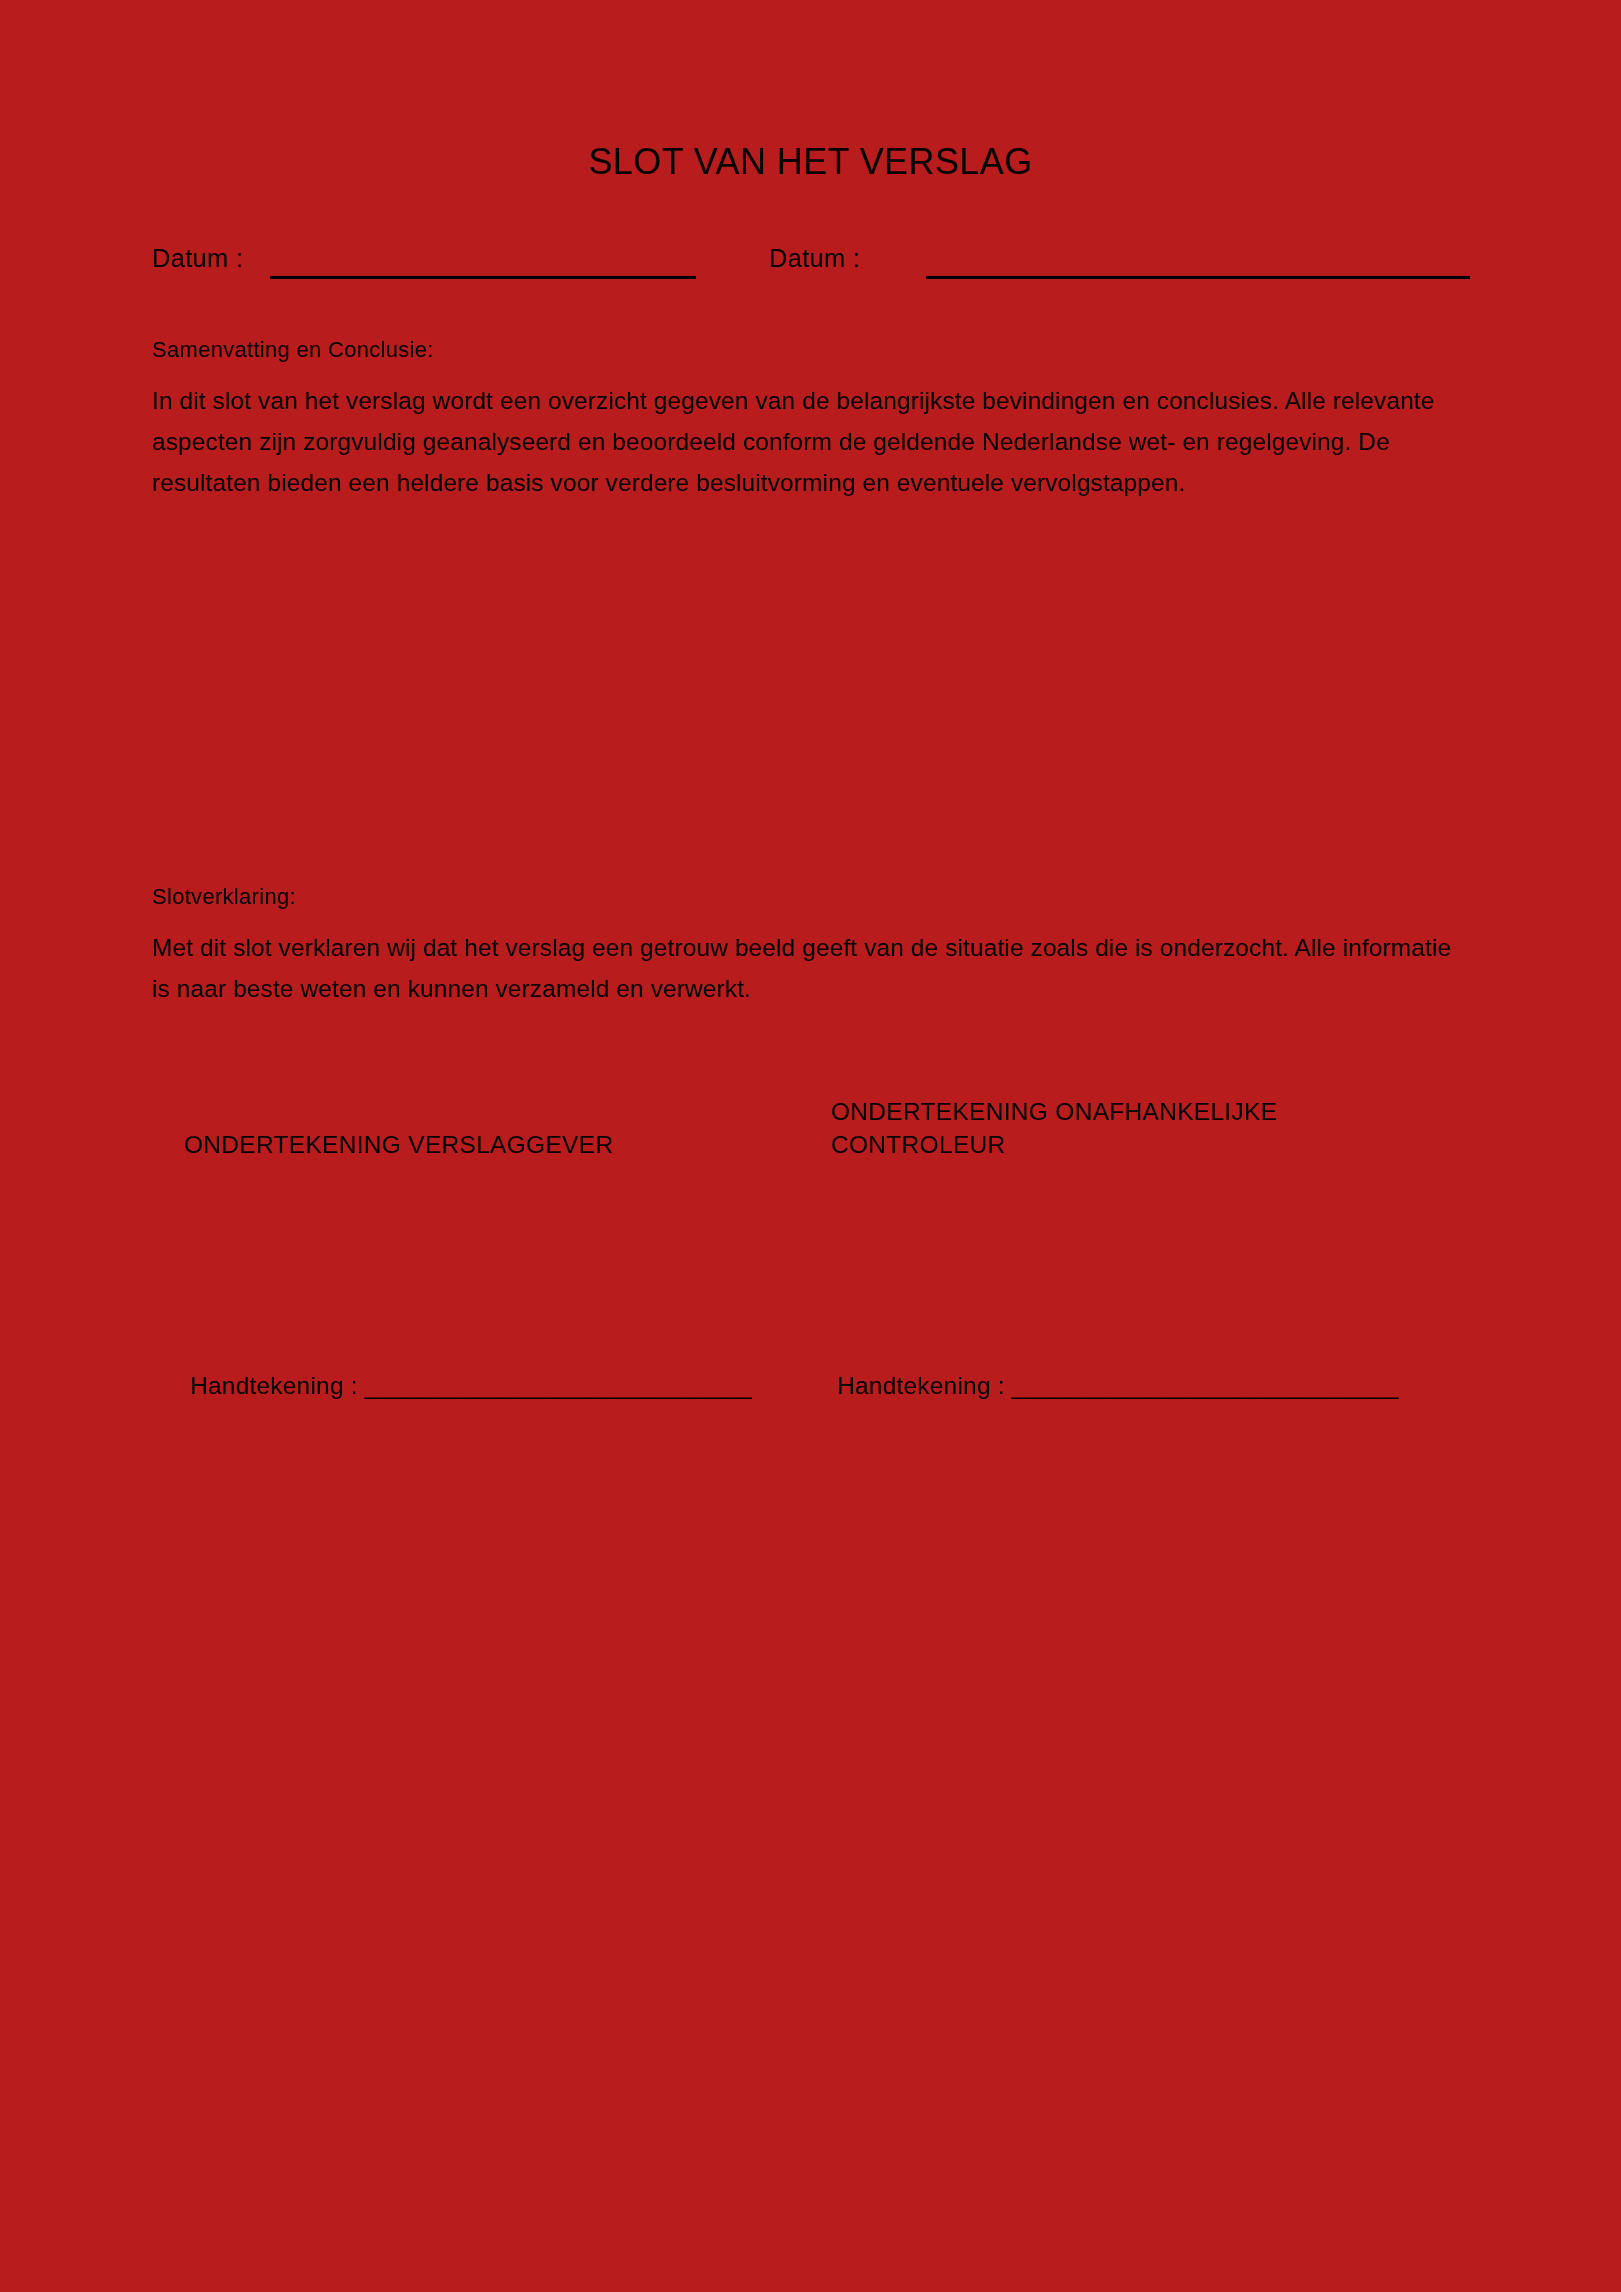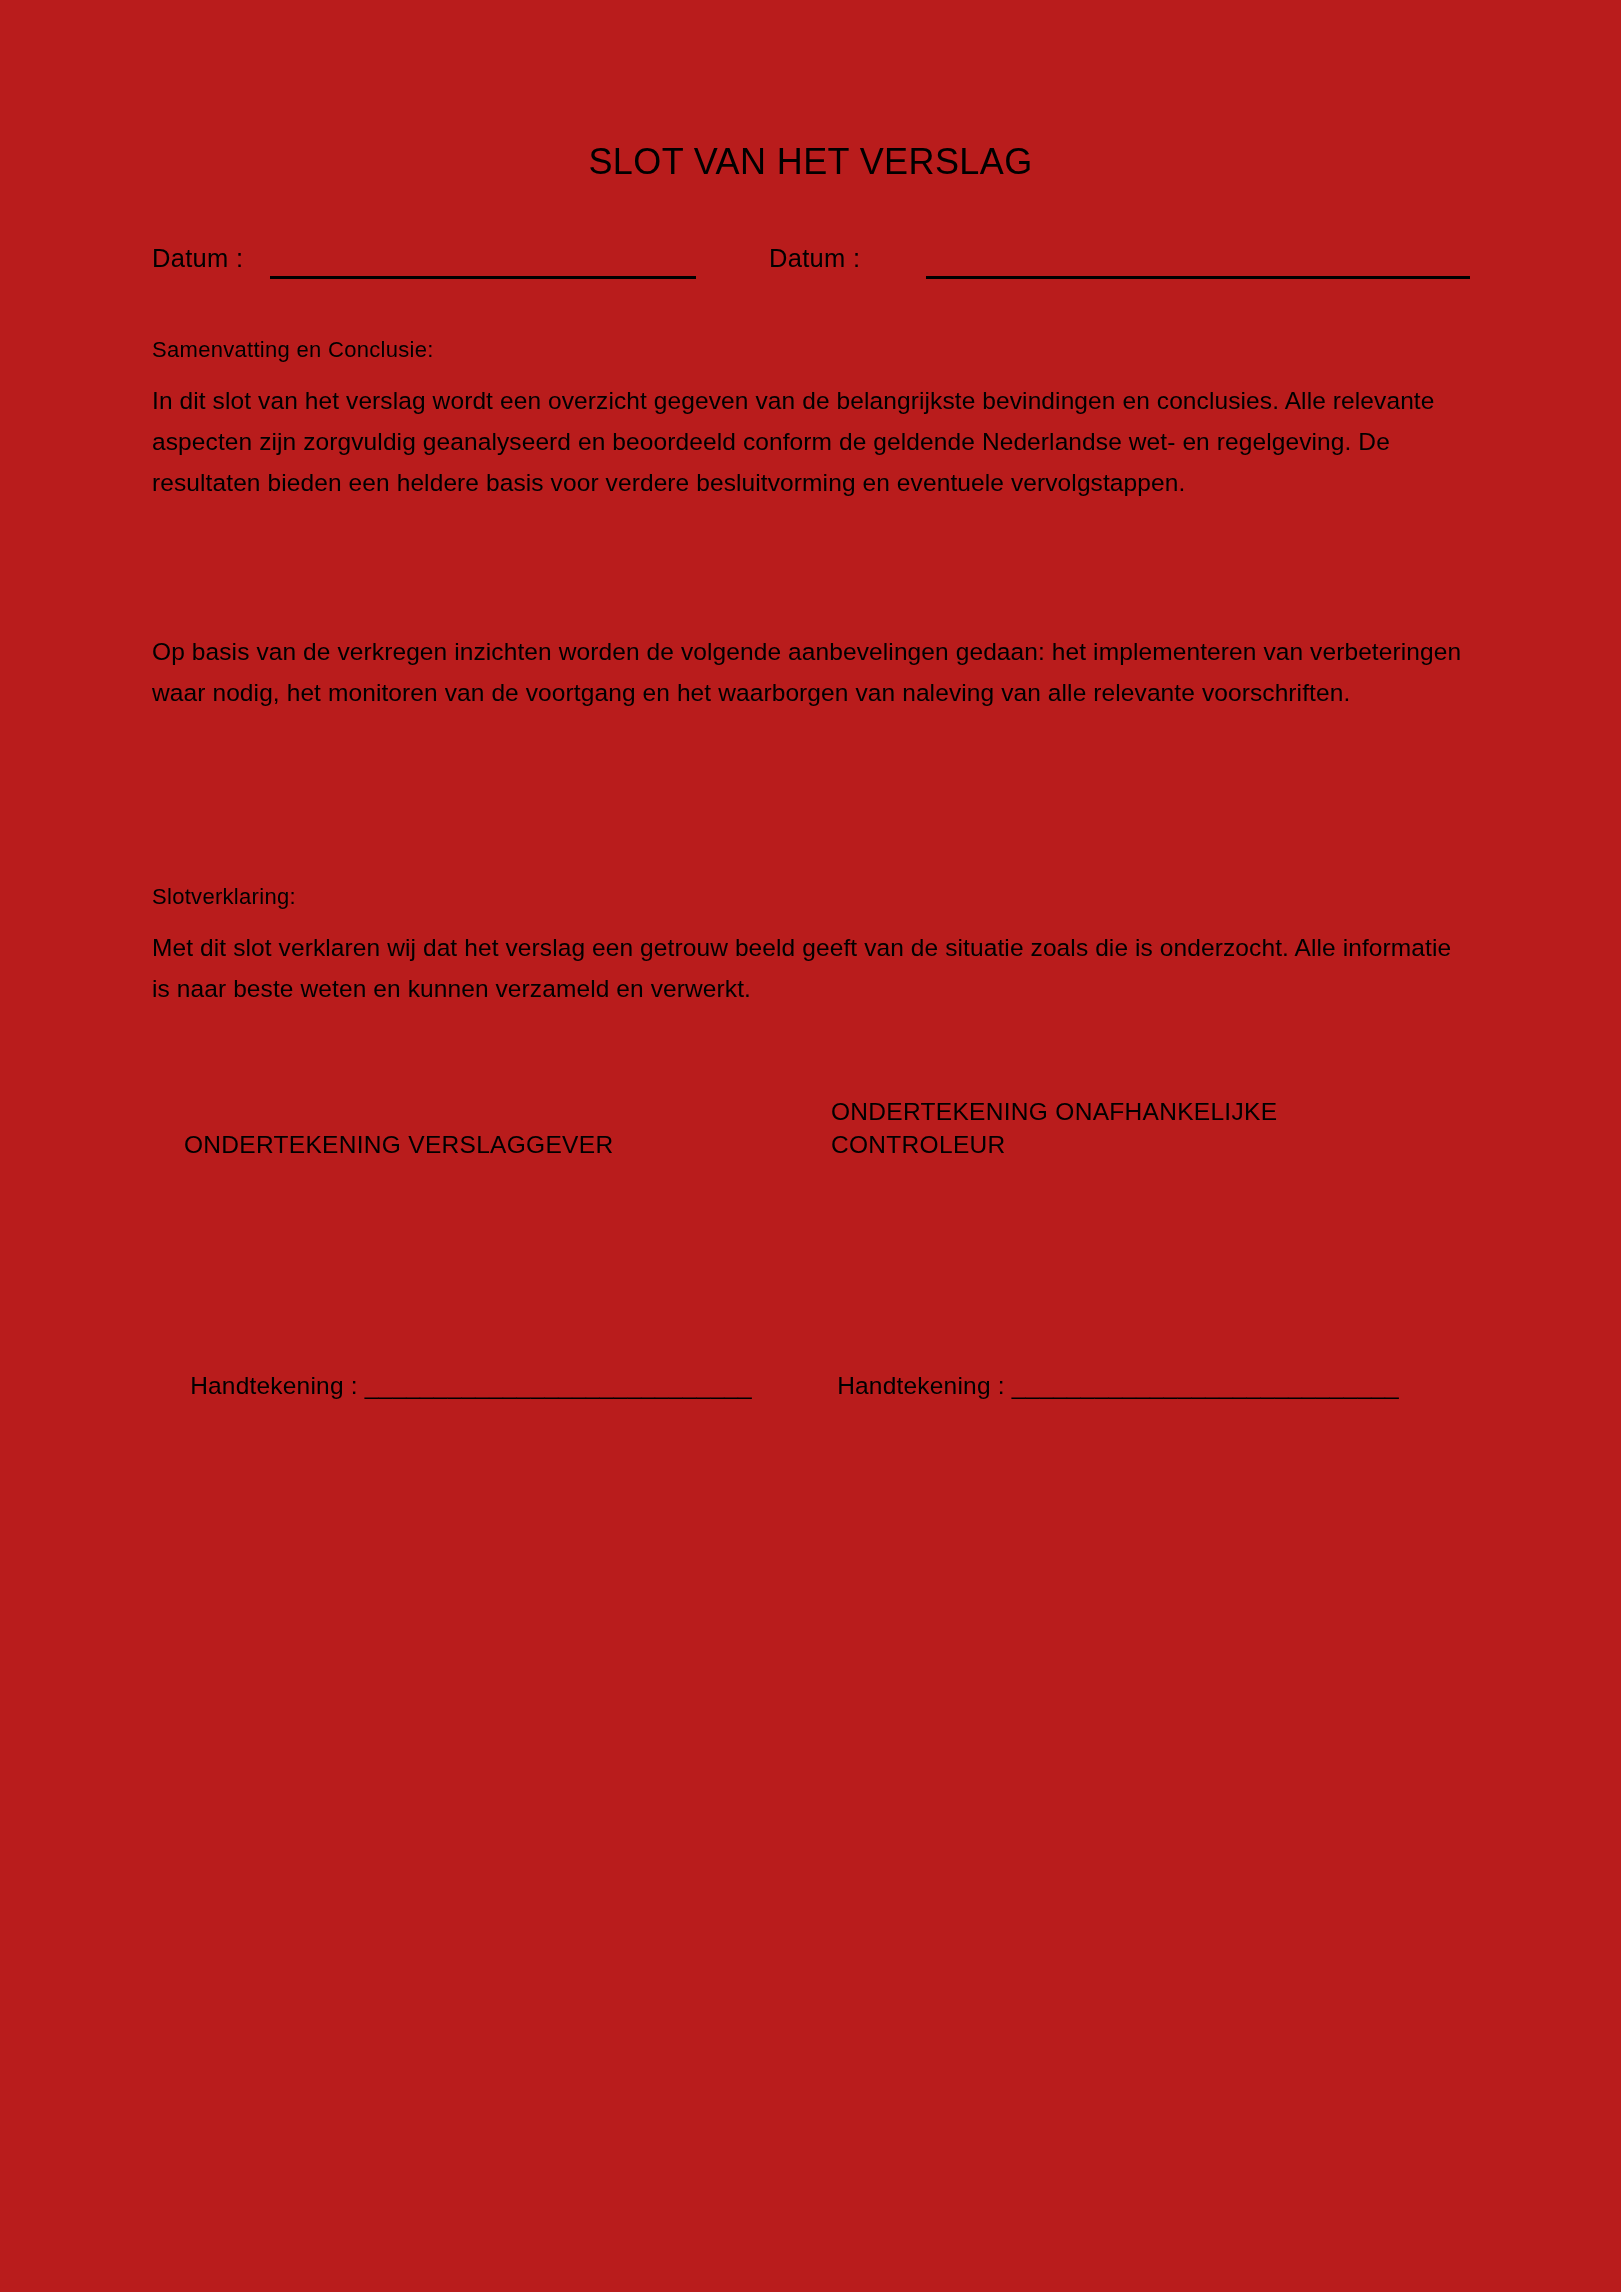--- a/index.html
+++ b/index.html
@@ -155,21 +155,20 @@
     <span class="meta-label datum">Datum :</span>
     <span class="meta-rule datum-rule"></span>
   </div>
 
   <section class="section" id="sec-samenvatting">
     <h2 class="section-heading">Samenvatting en Conclusie:</h2>
     <p class="section-body">In dit slot van het verslag wordt een overzicht gegeven van de belangrijkste bevindingen en conclusies. Alle relevante aspecten zijn zorgvuldig geanalyseerd en beoordeeld conform de geldende Nederlandse wet- en regelgeving. De resultaten bieden een heldere basis voor verdere besluitvorming en eventuele vervolgstappen.</p>
   </section>
 
   <section class="section" id="sec-aanbevelingen">
-    <p class="section-body">Op basis van de verkregen inzichten worden de volgende aanbevelingen gedaan: het implementeren van verbeteringen waar nodig, het monitoren van de voortgang en het waarborgen van naleving van alle relevante voorschriften.</p>
   </section>
 
   <section class="section" id="sec-slotverklaring">
     <h2 class="section-heading">Slotverklaring:</h2>
     <p class="section-body">Met dit slot verklaren wij dat het verslag een getrouw beeld geeft van de situatie zoals die is onderzocht. Alle informatie is naar beste weten en kunnen verzameld en verwerkt.</p>
   </section>
 
   <div class="sig-area">
 
     <div class="sig-col left">

